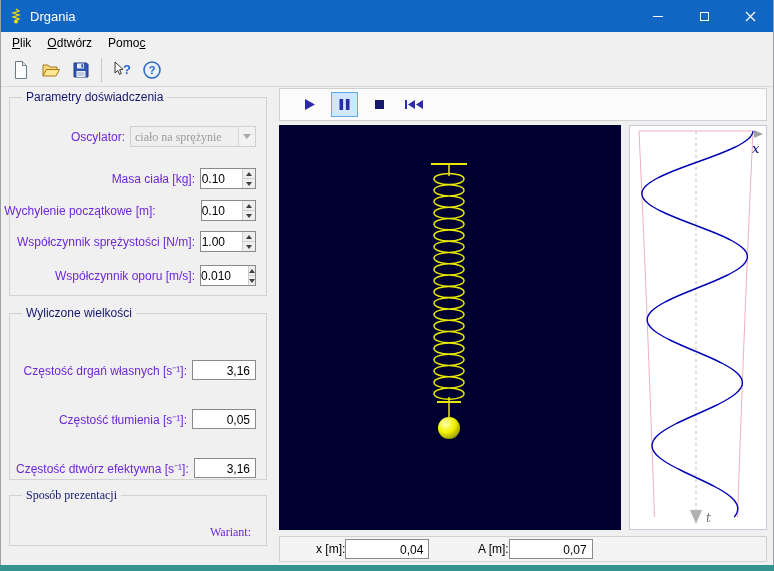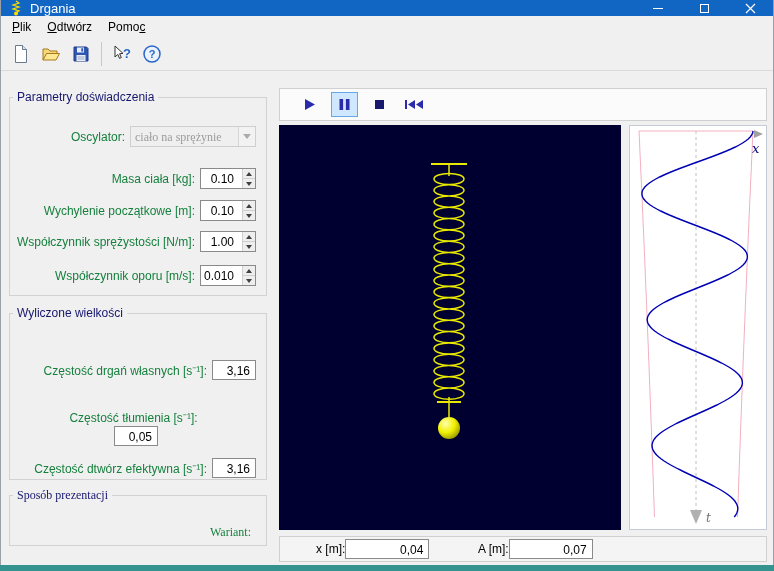--- a/index.html
+++ b/index.html
@@ -3,63 +3,63 @@
 <meta charset="utf-8">
 <style>
   * { margin:0; padding:0; box-sizing:border-box; }
   body { font-family:"Liberation Sans", sans-serif; background:#bfbfbf; width:774px; }
 
   .window { position:relative; width:774px; height:565px; background:#f0f0f0;
             border-left:1px solid #9aa0a6; border-right:1px solid #9aa0a6; overflow:hidden; }
   .desktop-strip { width:774px; height:6px; background:#35938f; }
 
   
-  .titlebar { height:16px; background:#1166c4; display:flex; align-items:center; }
+  .titlebar { height:32px; background:#1166c4; display:flex; align-items:center; }
   .app-icon { margin:0 6px 0 7px; display:flex; }
   .title { color:#fff; font-size:13px; }
   .win-controls { margin-left:auto; display:flex; height:100%; }
   .win-btn { width:46px; height:100%; display:flex; align-items:center; justify-content:center; cursor:default; }
   .glyph-min { width:10px; height:1px; background:#fff; display:block; }
   .glyph-max { width:9px; height:9px; border:1px solid #fff; display:block; }
 
   
   .menubar { height:22px; display:flex; align-items:center; padding-left:3px; background:#f0f0f0; }
   .menu-item { font-size:12px; padding:3px 8px; color:#000; }
   .menu-item .key { text-decoration:underline; }
   .toolbar { height:33px; display:flex; align-items:center; padding-left:5px; border-bottom:1px solid #dadada; background:#f0f0f0; }
   .tool-btn { width:30px; height:28px; display:flex; align-items:center; justify-content:center; }
   .tool-sep { width:1px; height:24px; background:#c8c8c8; margin:0 5px; }
 
   
   fieldset.group { position:absolute; left:8px; width:258px; border:1px solid #d2d2d2; min-width:0; }
-  fieldset.group legend { font-size:12px; color:#16166e; padding:0 4px; margin-left:3px; }
+  fieldset.group legend { font-size:12px; color:#16166e; padding:0 4px; margin-left:12px; }
   .group-exp  { top:90px;  height:206px; }
   .group-calc { top:306px; height:174px; }
   .group-pres { top:488px; height:58px;font-family:Liberation Serif, serif;  }
   .frow { position:absolute; left:6px; right:10px; display:flex; justify-content:flex-end; align-items:center; }
-  .frow label { font-size:12px; color:#15803d; margin-right:5px; white-space:nowrap; }
+  .frow label { font-size:12px; color:#6d28d9; margin-right:5px; white-space:nowrap; }
 
   .combo { height:21px; display:flex; align-items:stretch; border:1px solid #abadb3; background:#fff; }
   .combo-text { flex:1; font-size:12px; padding:3px 4px 0 4px; white-space:nowrap; overflow:hidden; }
   .combo-btn { width:17px; display:flex; align-items:center; justify-content:center; background:#f2f2f2; border-left:1px solid #d6d6d6; }
   .arr-down { width:0; height:0; border-left:4px solid transparent; border-right:4px solid transparent; border-top:5px solid #4a4a4a; }
   .combo.disabled { background:#efefef; border-color:#cfcfcf;font-family:Liberation Serif, serif; }
   .combo.disabled .combo-text { color:#9c9c9c; }
   .combo.disabled .arr-down { border-top-color:#ababab; }
   .combo-osc { width:126px; } .combo-var { width:132px; }
 
   .spin { width:56px; height:21px; border:1px solid #8a8a8a; background:#fff; display:flex; }
-  .spin-val { flex:1; font-size:12px; text-align:right; padding:3px 8px 0 0; }
+  .spin-val { flex:1; font-size:12px; text-align:right; padding:3px 17px 0 0; }
   .spin-btns { width:13px; display:flex; flex-direction:column; border-left:1px solid #cfcfcf; }
   .spin-up,.spin-dn { flex:1; display:flex; align-items:center; justify-content:center; background:#eeeeee; }
   .spin-up { border-bottom:1px solid #cfcfcf; }
   .spin-up::after { content:""; width:0; height:0; border-left:3px solid transparent; border-right:3px solid transparent; border-bottom:4px solid #404040; }
   .spin-dn::after { content:""; width:0; height:0; border-left:3px solid transparent; border-right:3px solid transparent; border-top:4px solid #404040; }
 
-  .robox { width:44px; height:20px; border:1px solid #8a8a8a; background:#fff; font-size:12px; text-align:right; padding:3px 5px 4px 0; }
+  .robox { width:64px; height:20px; border:1px solid #8a8a8a; background:#fff; font-size:12px; text-align:right; padding:3px 5px 4px 0; }
 
   
   .playbar { position:absolute; left:278px; top:88px; width:488px; height:33px; background:#fbfbfb;
              border:1px solid #d0d0d0; display:flex; align-items:center; padding-left:16px; gap:8px; }
   .pbtn { width:27px; height:25px; display:flex; align-items:center; justify-content:center; border:1px solid transparent; }
   .pbtn.active { background:#cfe8ff; border-color:#66a7e8; }
 
   .sim-view { position:absolute; left:278px; top:125px; width:342px; height:405px; background:#000030; }
   .graph-view { position:absolute; left:628px; top:125px; width:138px; height:405px; background:#fff; border:1px solid #c4ccd8; }
   .sim-view svg, .graph-view svg { display:block; }
@@ -156,21 +156,21 @@
     <div class="frow" style="top:64px;">
       <label>Masa ciała [kg]:</label>
       <div class="spin">
         <div class="spin-val">0.10</div>
         <div class="spin-btns">
             <div class="spin-up"></div>
             <div class="spin-dn"></div>
           </div>
       </div>
     </div>
-    <div class="frow" style="top:96px;">
+    <div class="frow" style="top:96px;gap:40px;">
       <label>Wychylenie początkowe [m]:</label>
       <div class="spin">
         <div class="spin-val">0.10</div>
         <div class="spin-btns">
             <div class="spin-up"></div>
             <div class="spin-dn"></div>
           </div>
       </div>
     </div>
     <div class="frow" style="top:127px;">
@@ -194,21 +194,21 @@
       </div>
     </div>
   </fieldset>
 
   <fieldset class="group group-calc">
     <legend>Wyliczone wielkości</legend>
     <div class="frow" style="top:40px;">
       <label>Częstość drgań własnych [s⁻¹]:</label>
       <div class="robox">3,16</div>
     </div>
-    <div class="frow" style="top:89px;flex-direction:column;">
+    <div class="frow" style="top:89px;">
       <label>Częstość tłumienia [s⁻¹]:</label>
       <div class="robox">0,05</div>
     </div>
     <div class="frow" style="top:138px;">
       <label>Częstość dtwórz efektywna [s⁻¹]:</label>
       <div class="robox">3,16</div>
     </div>
   </fieldset>
 
   <fieldset class="group group-pres">

